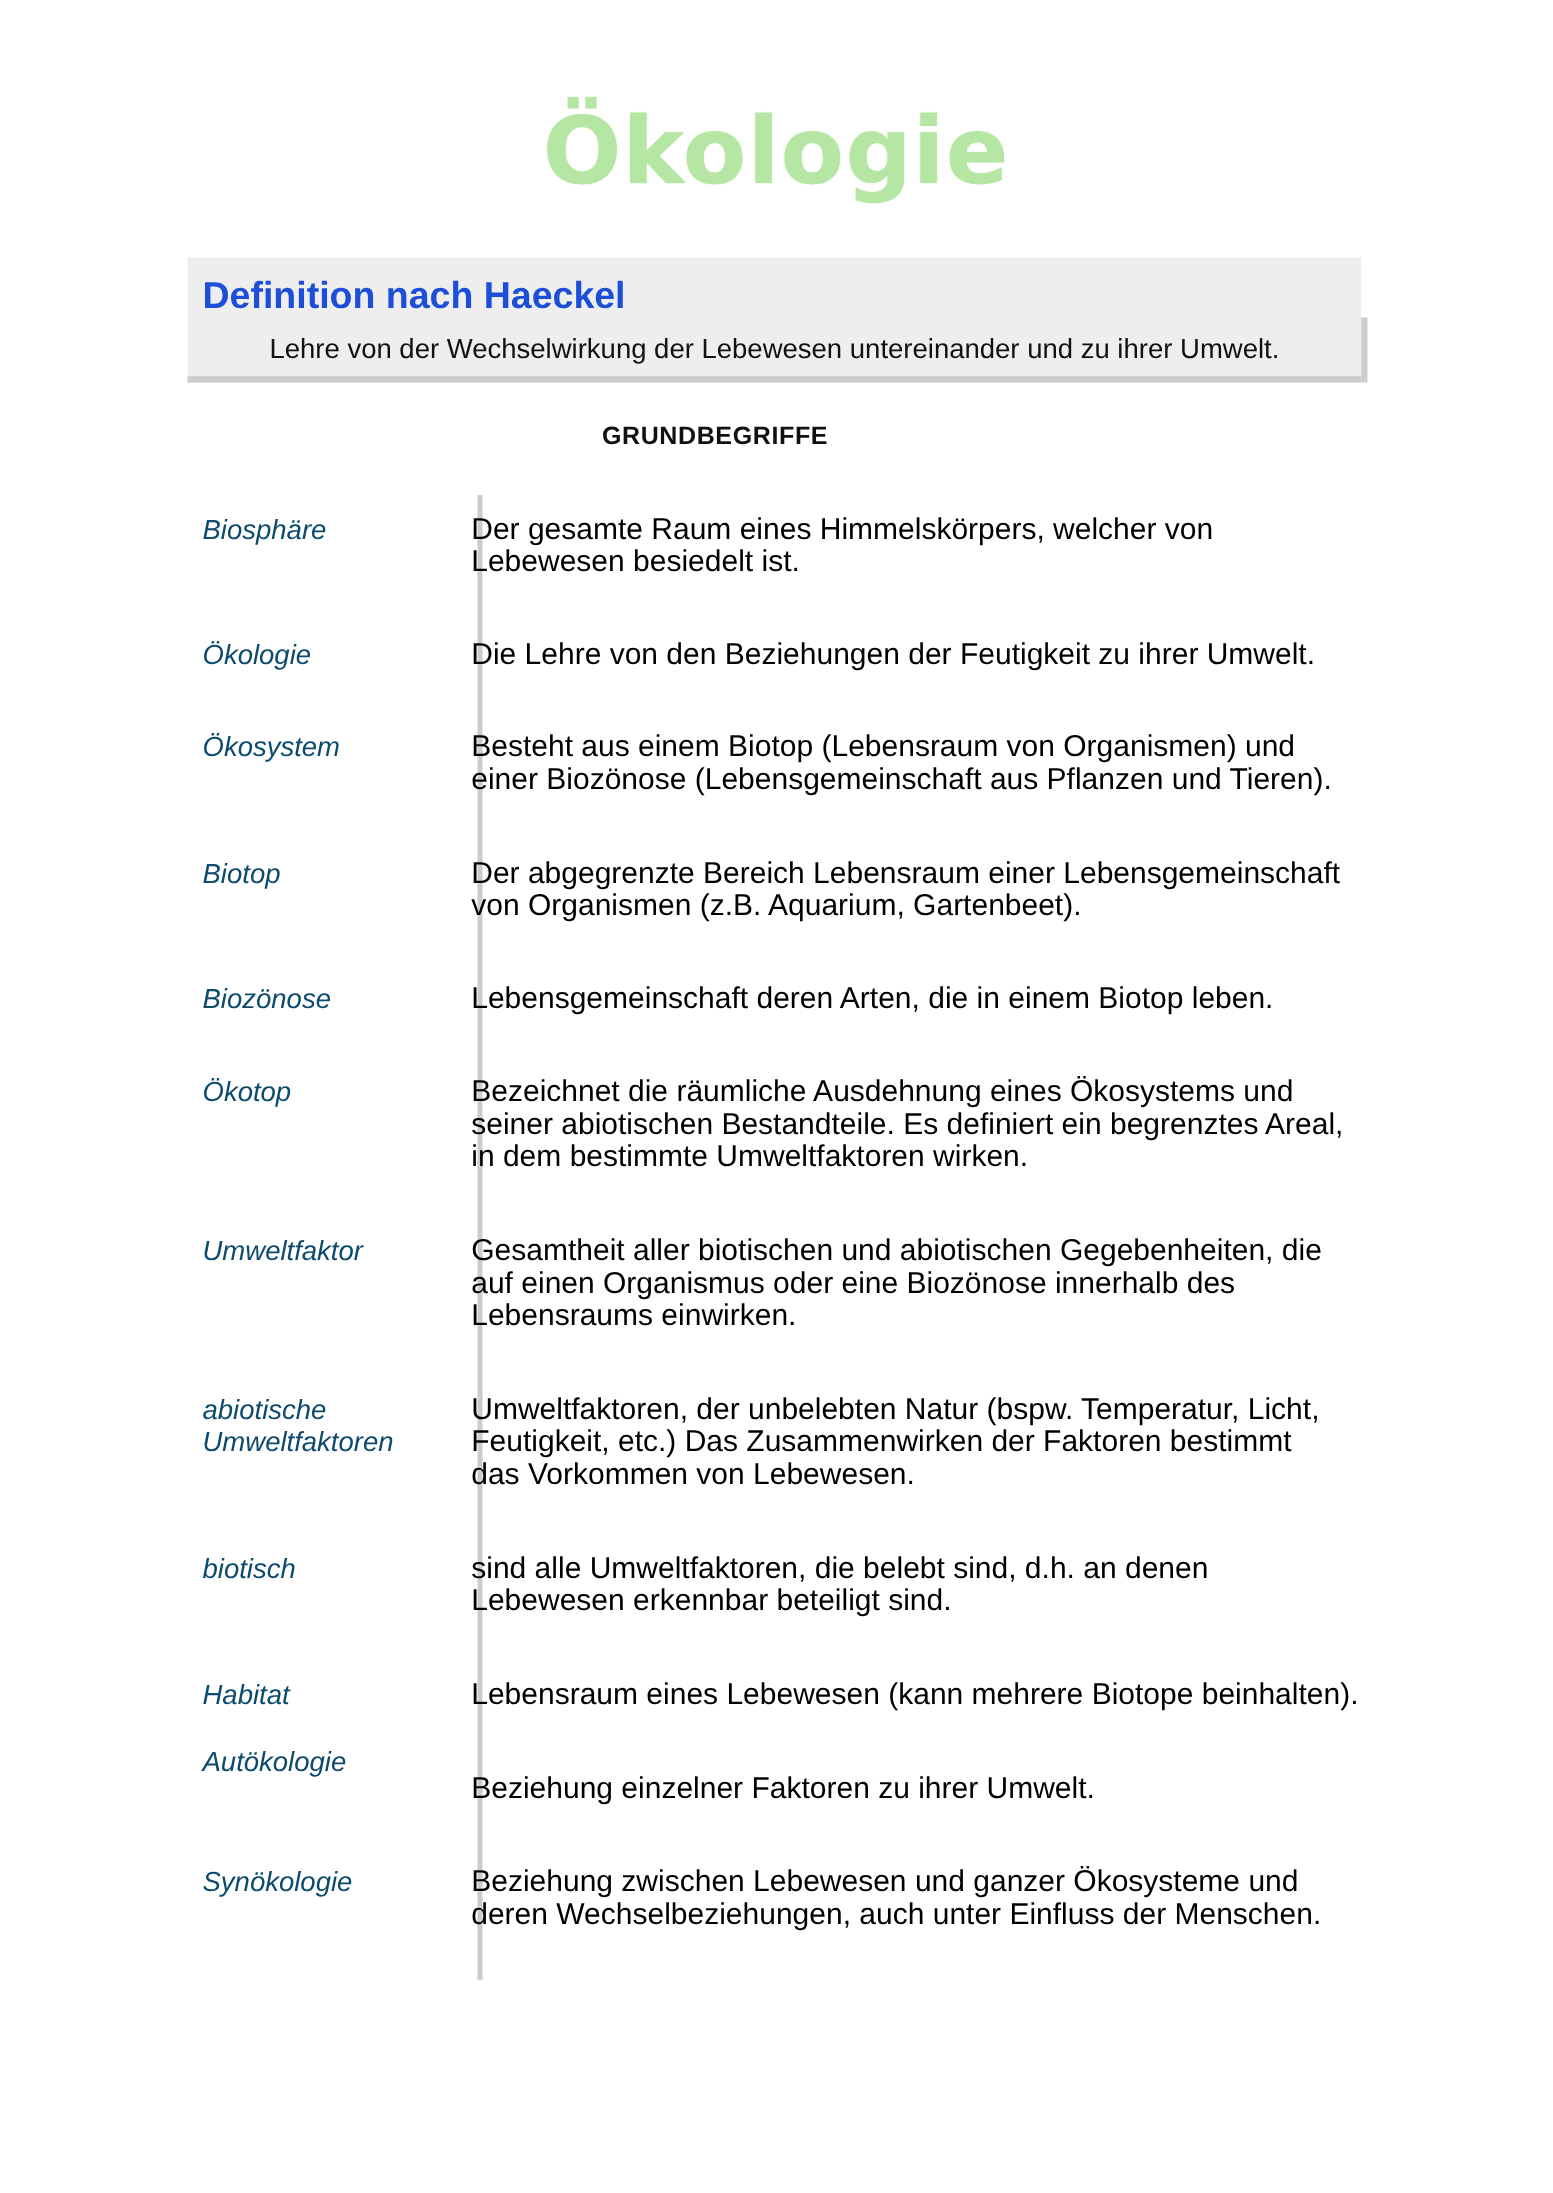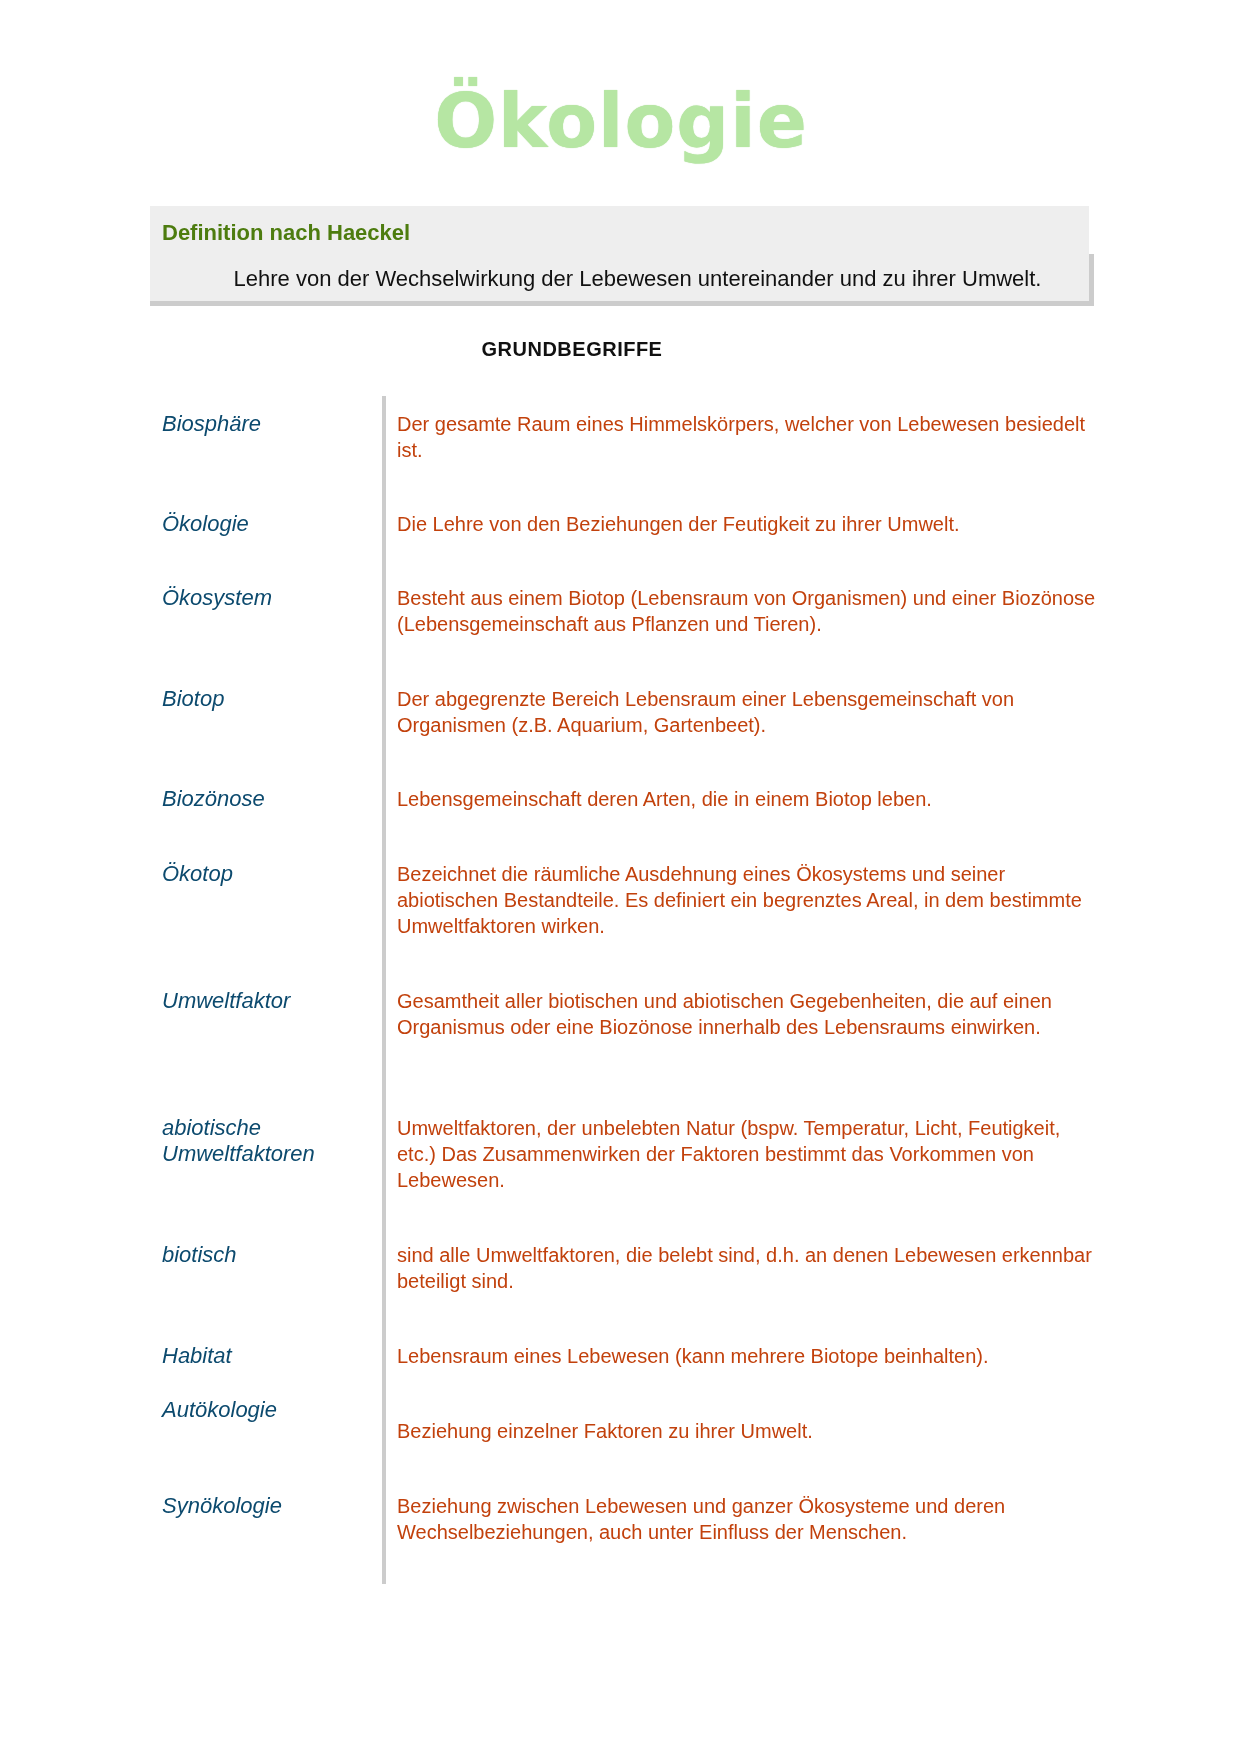--- a/index.html
+++ b/index.html
@@ -5,27 +5,27 @@
   html, body { margin: 0; padding: 0; background: #ffffff; }
   body { width: 1242px; height: 1754px; position: relative; overflow: hidden;
          font-family: "Liberation Sans", sans-serif; color: #1a1a1a; }
   .title { position: absolute; top: 78px; left: 0; width: 1242px; text-align: center;
            font-family: "DejaVu Sans", sans-serif; font-weight: bold; font-size: 74px;
            color: #b6e6a3; letter-spacing: 1px;
            text-shadow: 0 0 1px #a9dc95; }
   .defbox { position: absolute; left: 150px; top: 206px; width: 939px; height: 95px;
             background: #eeeeee; border-bottom: 5px solid #cccccc; }
   .defbox .shadow { position: absolute; right: -5px; top: 48px; width: 5px; height: 52px; background: #cccccc; }
-  .defbox .dtitle { position: absolute; left: 12px; top: 14px; font-weight: bold; font-size: 22px; color: #4d7c0f; }
-  .defbox .dtext { position: absolute; left: 0; width: 939px; top: 60px; text-align: center; font-size: 22px; color: #111; padding-left: 18px; }
+  .defbox .dtitle { position: absolute; left: 12px; top: 14px; font-weight: bold; font-size: 30px; color: #1d4ed8; }
+  .defbox .dtext { position: absolute; left: 0; width: 939px; top: 60px; text-align: center; font-size: 22px; color: #111; }
   .heading { position: absolute; top: 338px; left: 0; width: 1144px; text-align: center;
              font-weight: bold; font-size: 20px; letter-spacing: 0.5px; color: #111; }
   .vline { position: absolute; left: 382px; top: 396px; width: 4px; height: 1188px; background: #cccccc; }
   .term { position: absolute; left: 162px; font-style: italic; font-size: 22px; line-height: 26px; color: #0c4a6e; width: 215px; }
-  .desc { position: absolute; left: 397px; font-size: 20px; line-height: 26px; color: #c2410c; width: 700px; }
+  .desc { position: absolute; left: 377px; font-size: 24px; line-height: 26px; color: #000000; width: 700px; }
 </style>
 </head>
 <body>
 
 <div class="title">Ökologie</div>
 
 <div class="defbox">
   <div class="shadow"></div>
   <div class="dtitle">Definition nach Haeckel</div>
   <div class="dtext">Lehre von der Wechselwirkung der Lebewesen untereinander und zu ihrer Umwelt.</div>

